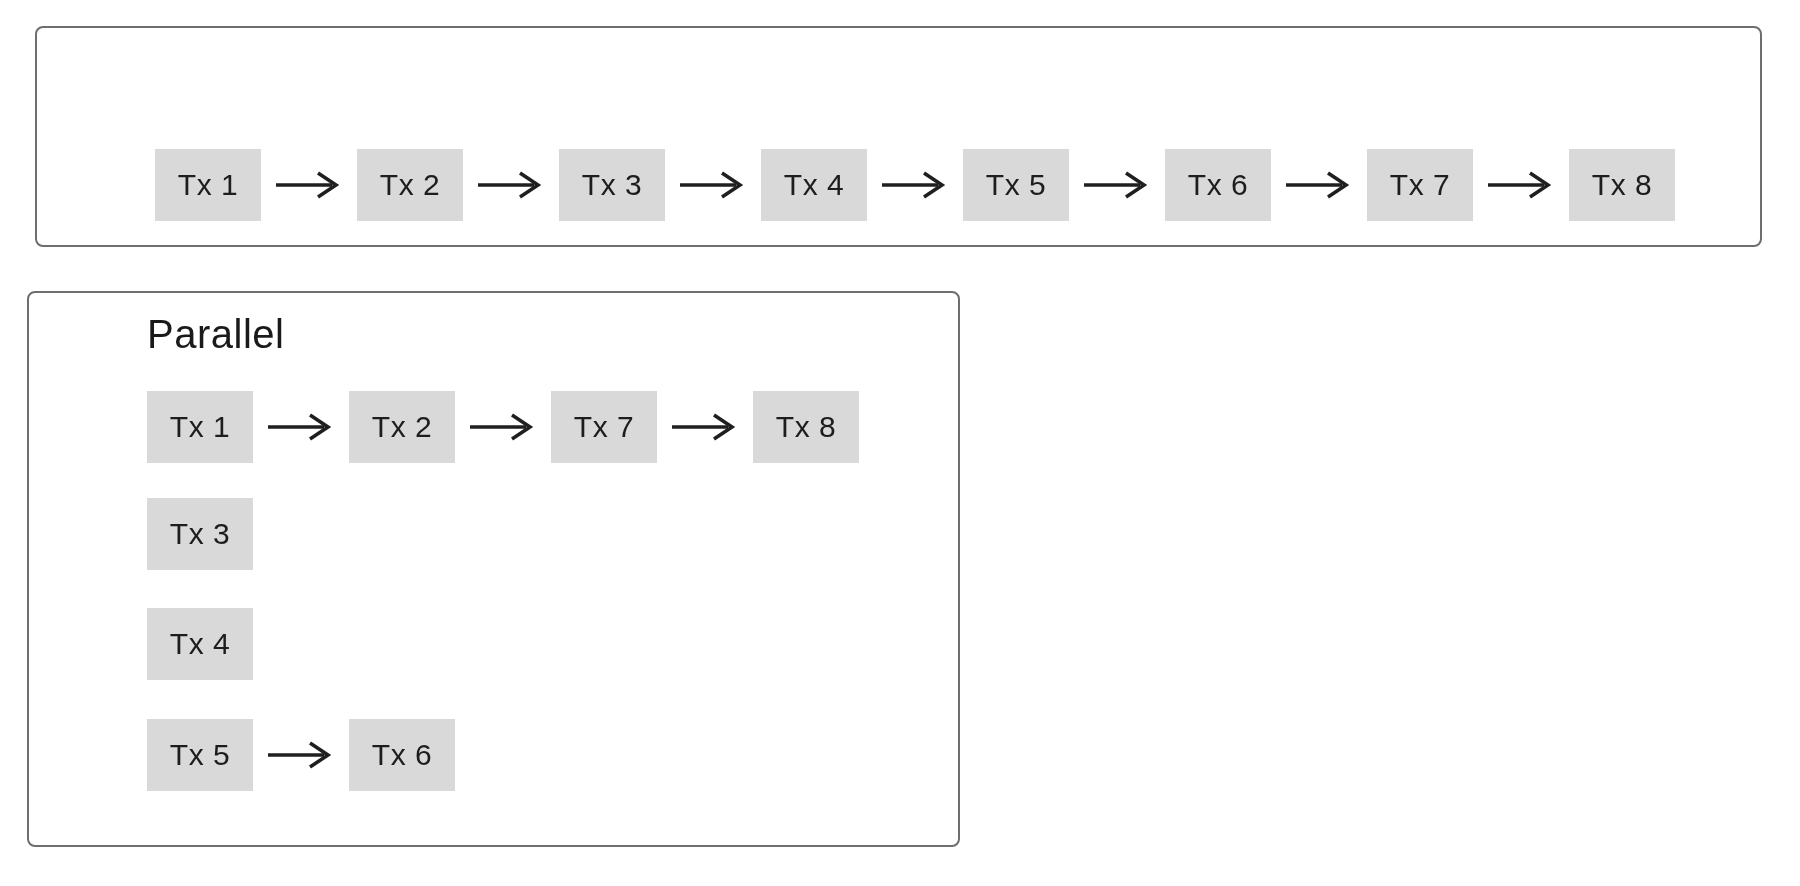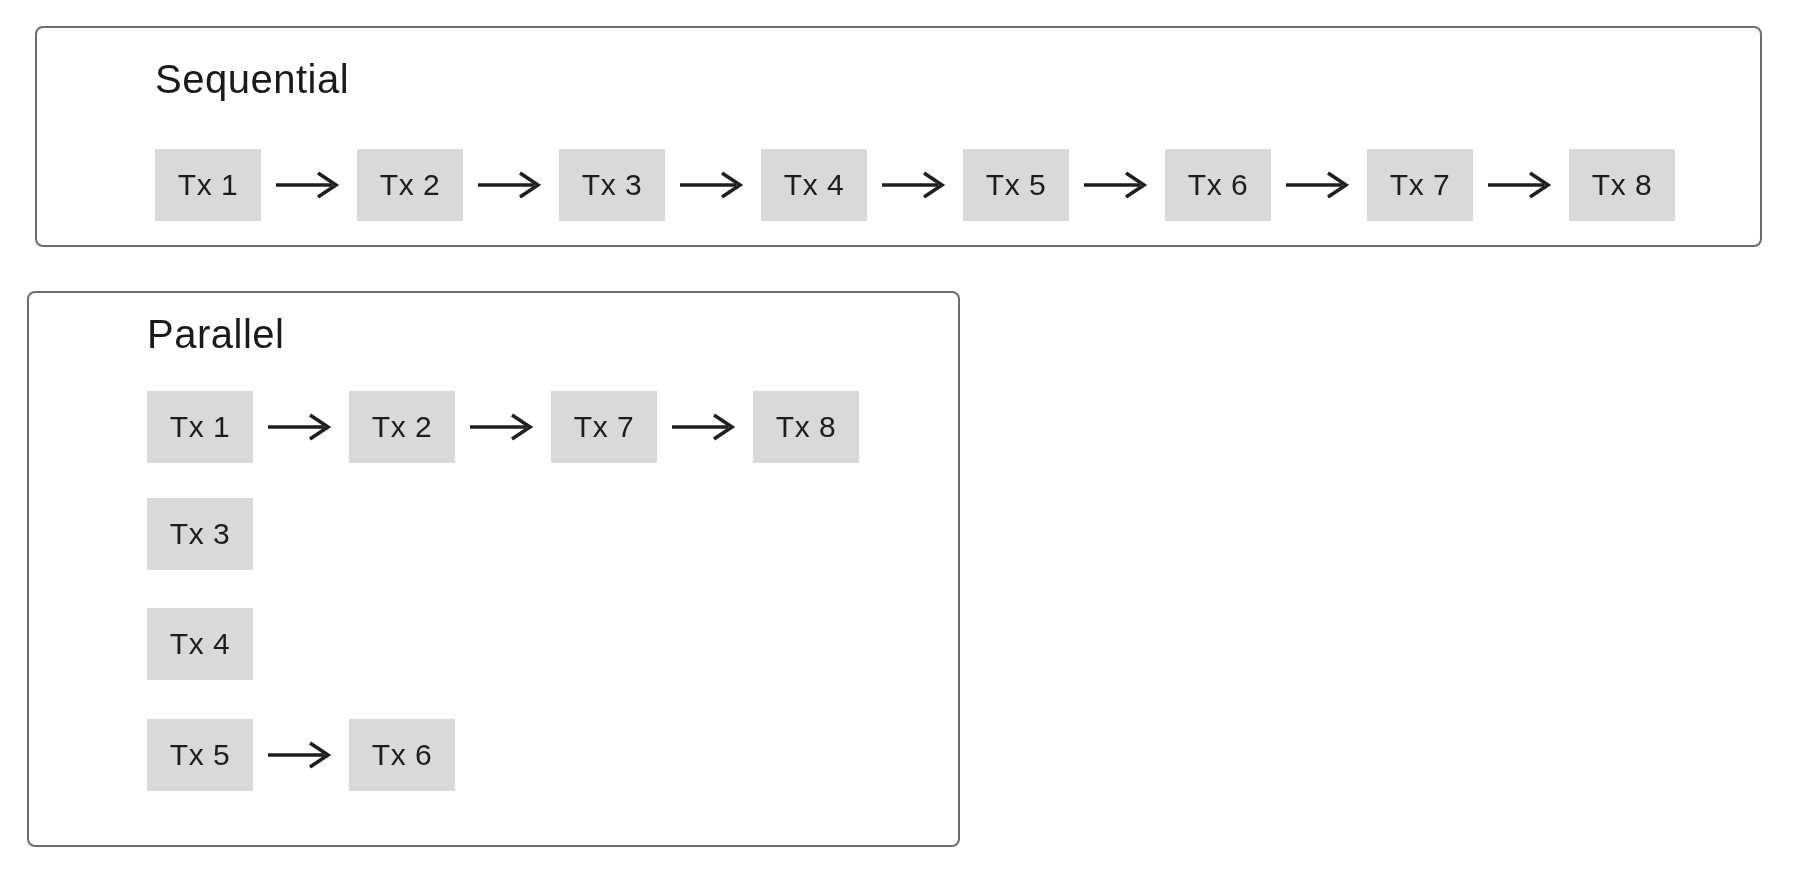--- a/index.html
+++ b/index.html
@@ -99,21 +99,20 @@
     stroke-width: 3.6;
     fill: none;
   }
 </style>
 </head>
 <body>
 
 <div class="page">
 
   <section class="panel panel-sequential">
-    <h2 class="panel-title">Sequential</h2>
     <div class="row" data-row-index="0">
         <div class="tx-box">
           <span>Tx 1</span>
         </div>
         <span class="arrow">
           <svg width="66" height="30" viewBox="0 0 66 30">
             <line x1="0" y1="15" x2="56" y2="15"></line>
             <polyline points="42,3 60,15 42,27"></polyline>
           </svg>
         </span>

